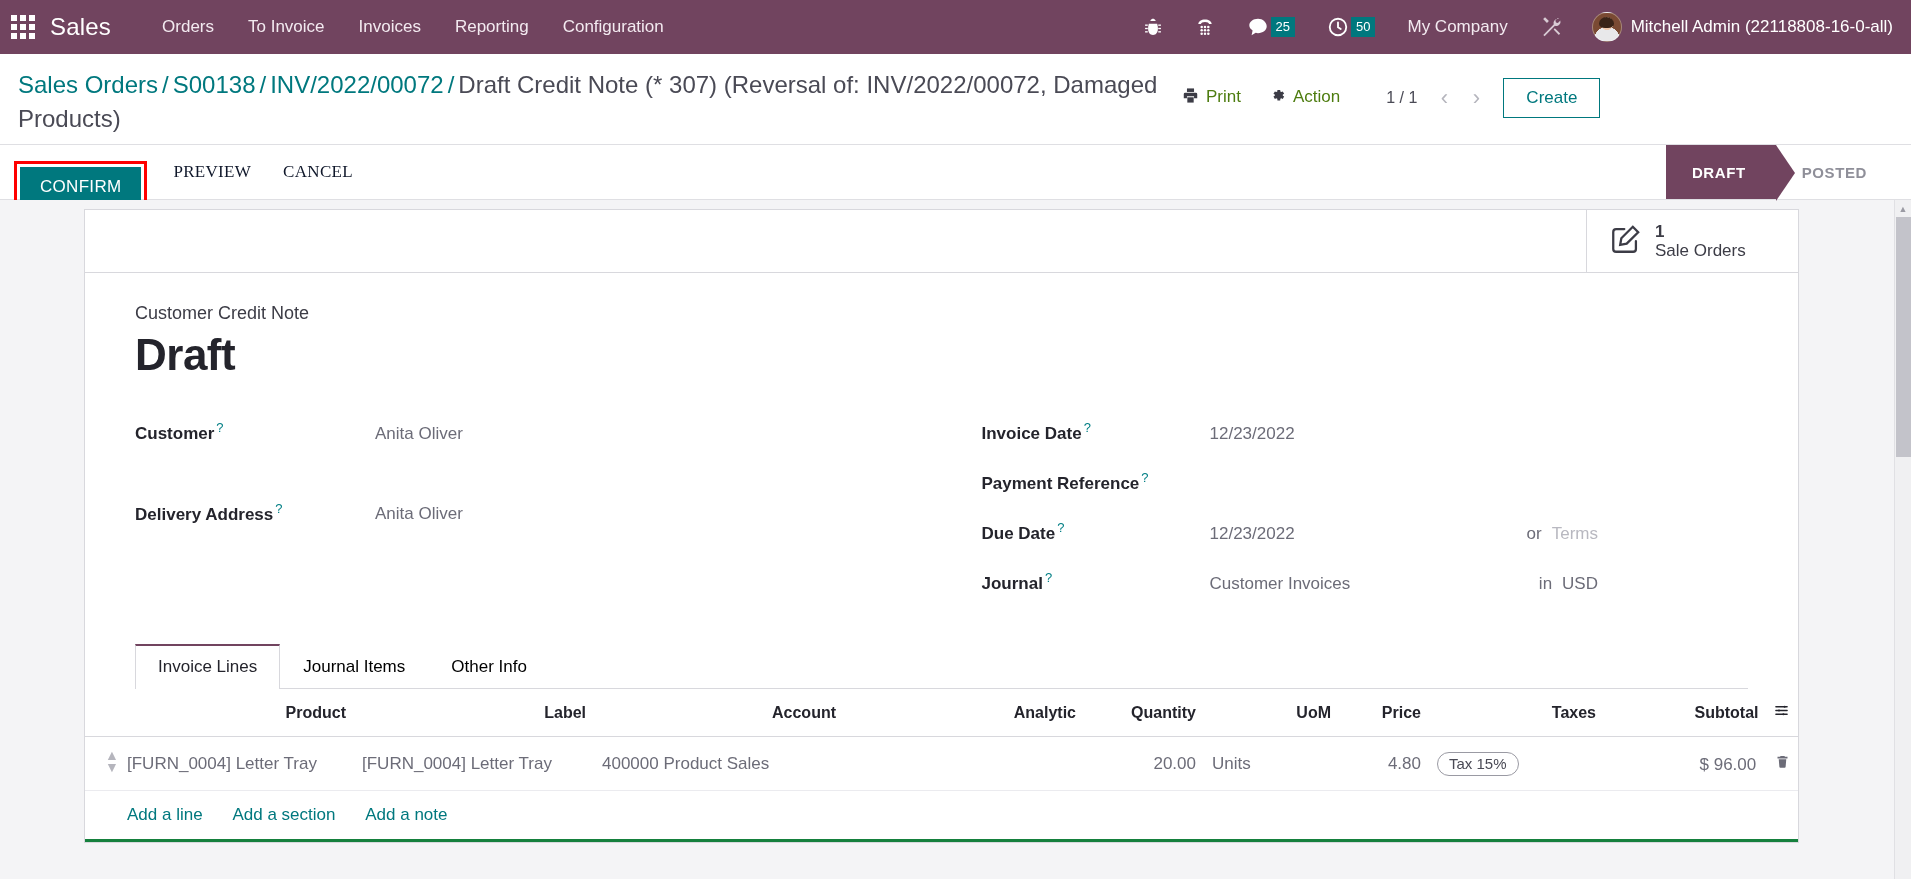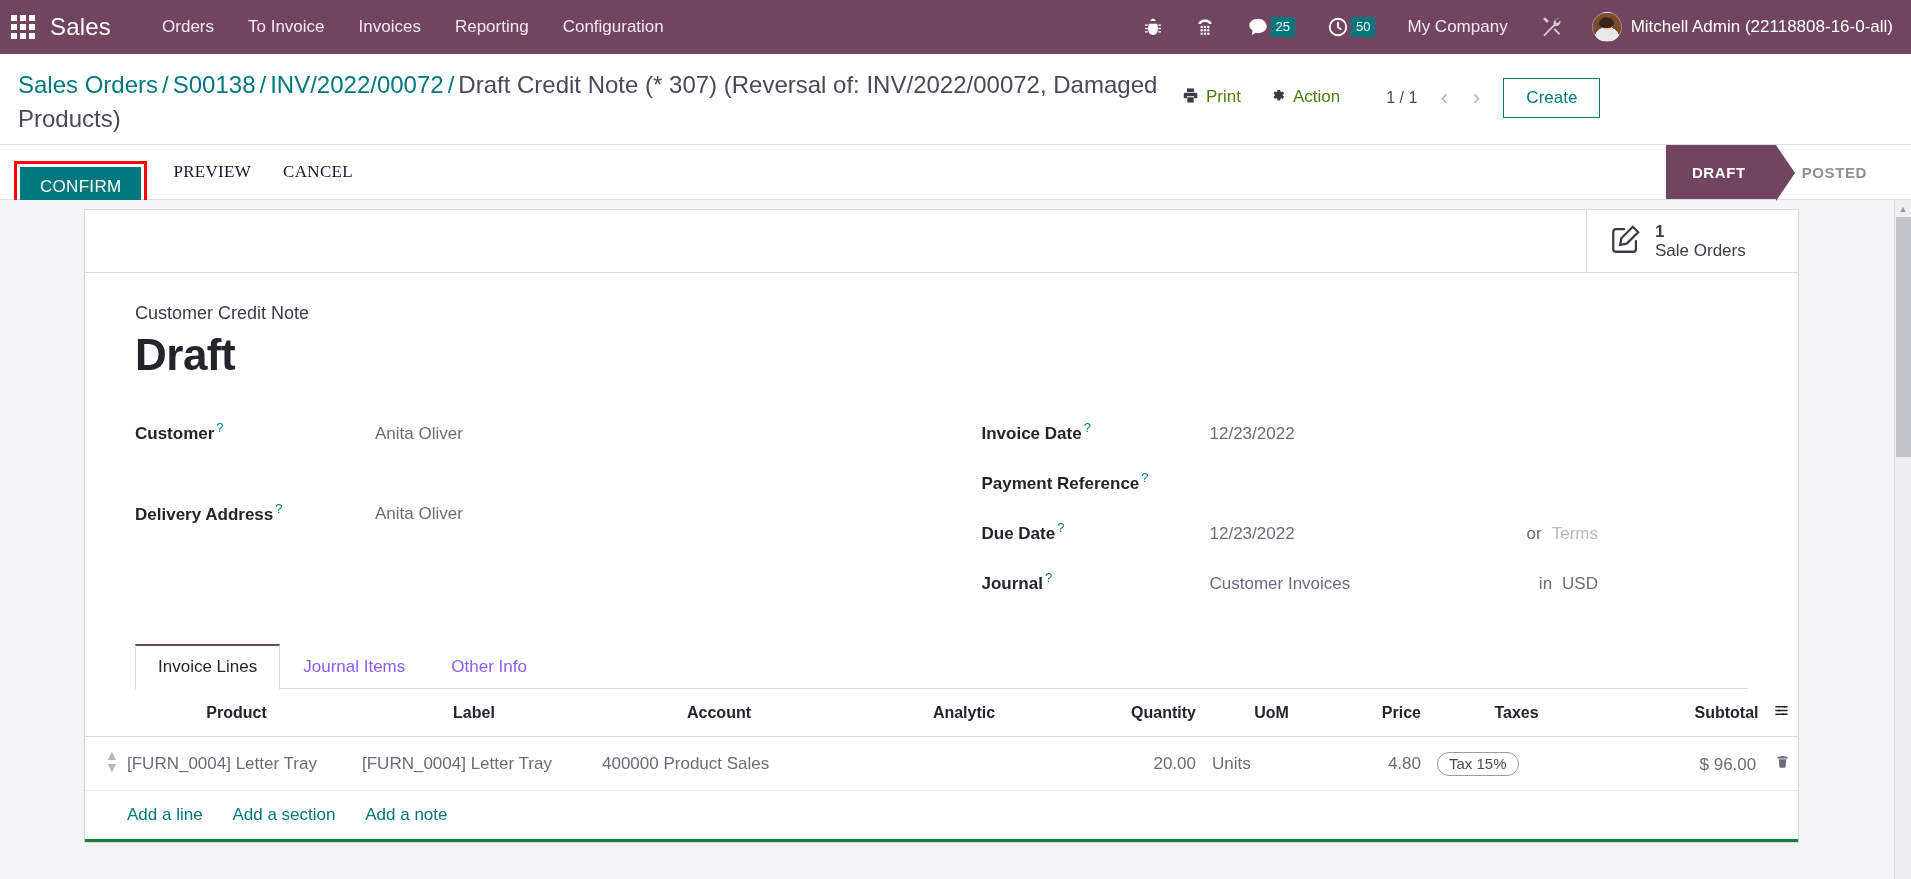--- a/index.html
+++ b/index.html
@@ -340,21 +340,21 @@
 
   
   .notebook { margin-top: 30px; }
   .nb-tabs {
     display: flex;
     border-bottom: 1px solid #d8d8dd;
     padding-left: 0;
   }
   .nb-tab {
     font-size: 17px;
-    color: #8b5cf6;
+    color: #000000;
     padding: 12px 22px;
     cursor: pointer;
     border: 1px solid transparent;
     border-bottom: none;
     margin-bottom: -1px;
     background: transparent;
   }
   .nb-tab.active {
     color: #24242c;
     background: #ffffff;
@@ -362,21 +362,21 @@
     border-top: 2px solid #71445f;
     padding-top: 11px;
   }
 
   
   .lines-table { width: 100%; border-collapse: collapse; }
   .lines-table th {
     font-size: 16px;
     font-weight: bold;
     color: #24242c;
-    text-align: center;
+    text-align: right;
     padding: 14px 8px;
     border-bottom: 1px solid #d8d8dd;
     white-space: nowrap;
   }
   .lines-table th.num, .lines-table td.num { text-align: right; }
   .lines-table td {
     font-size: 17px;
     color: #6c6c78;
     padding: 13px 8px;
     border-bottom: 1px solid #ebebef;

